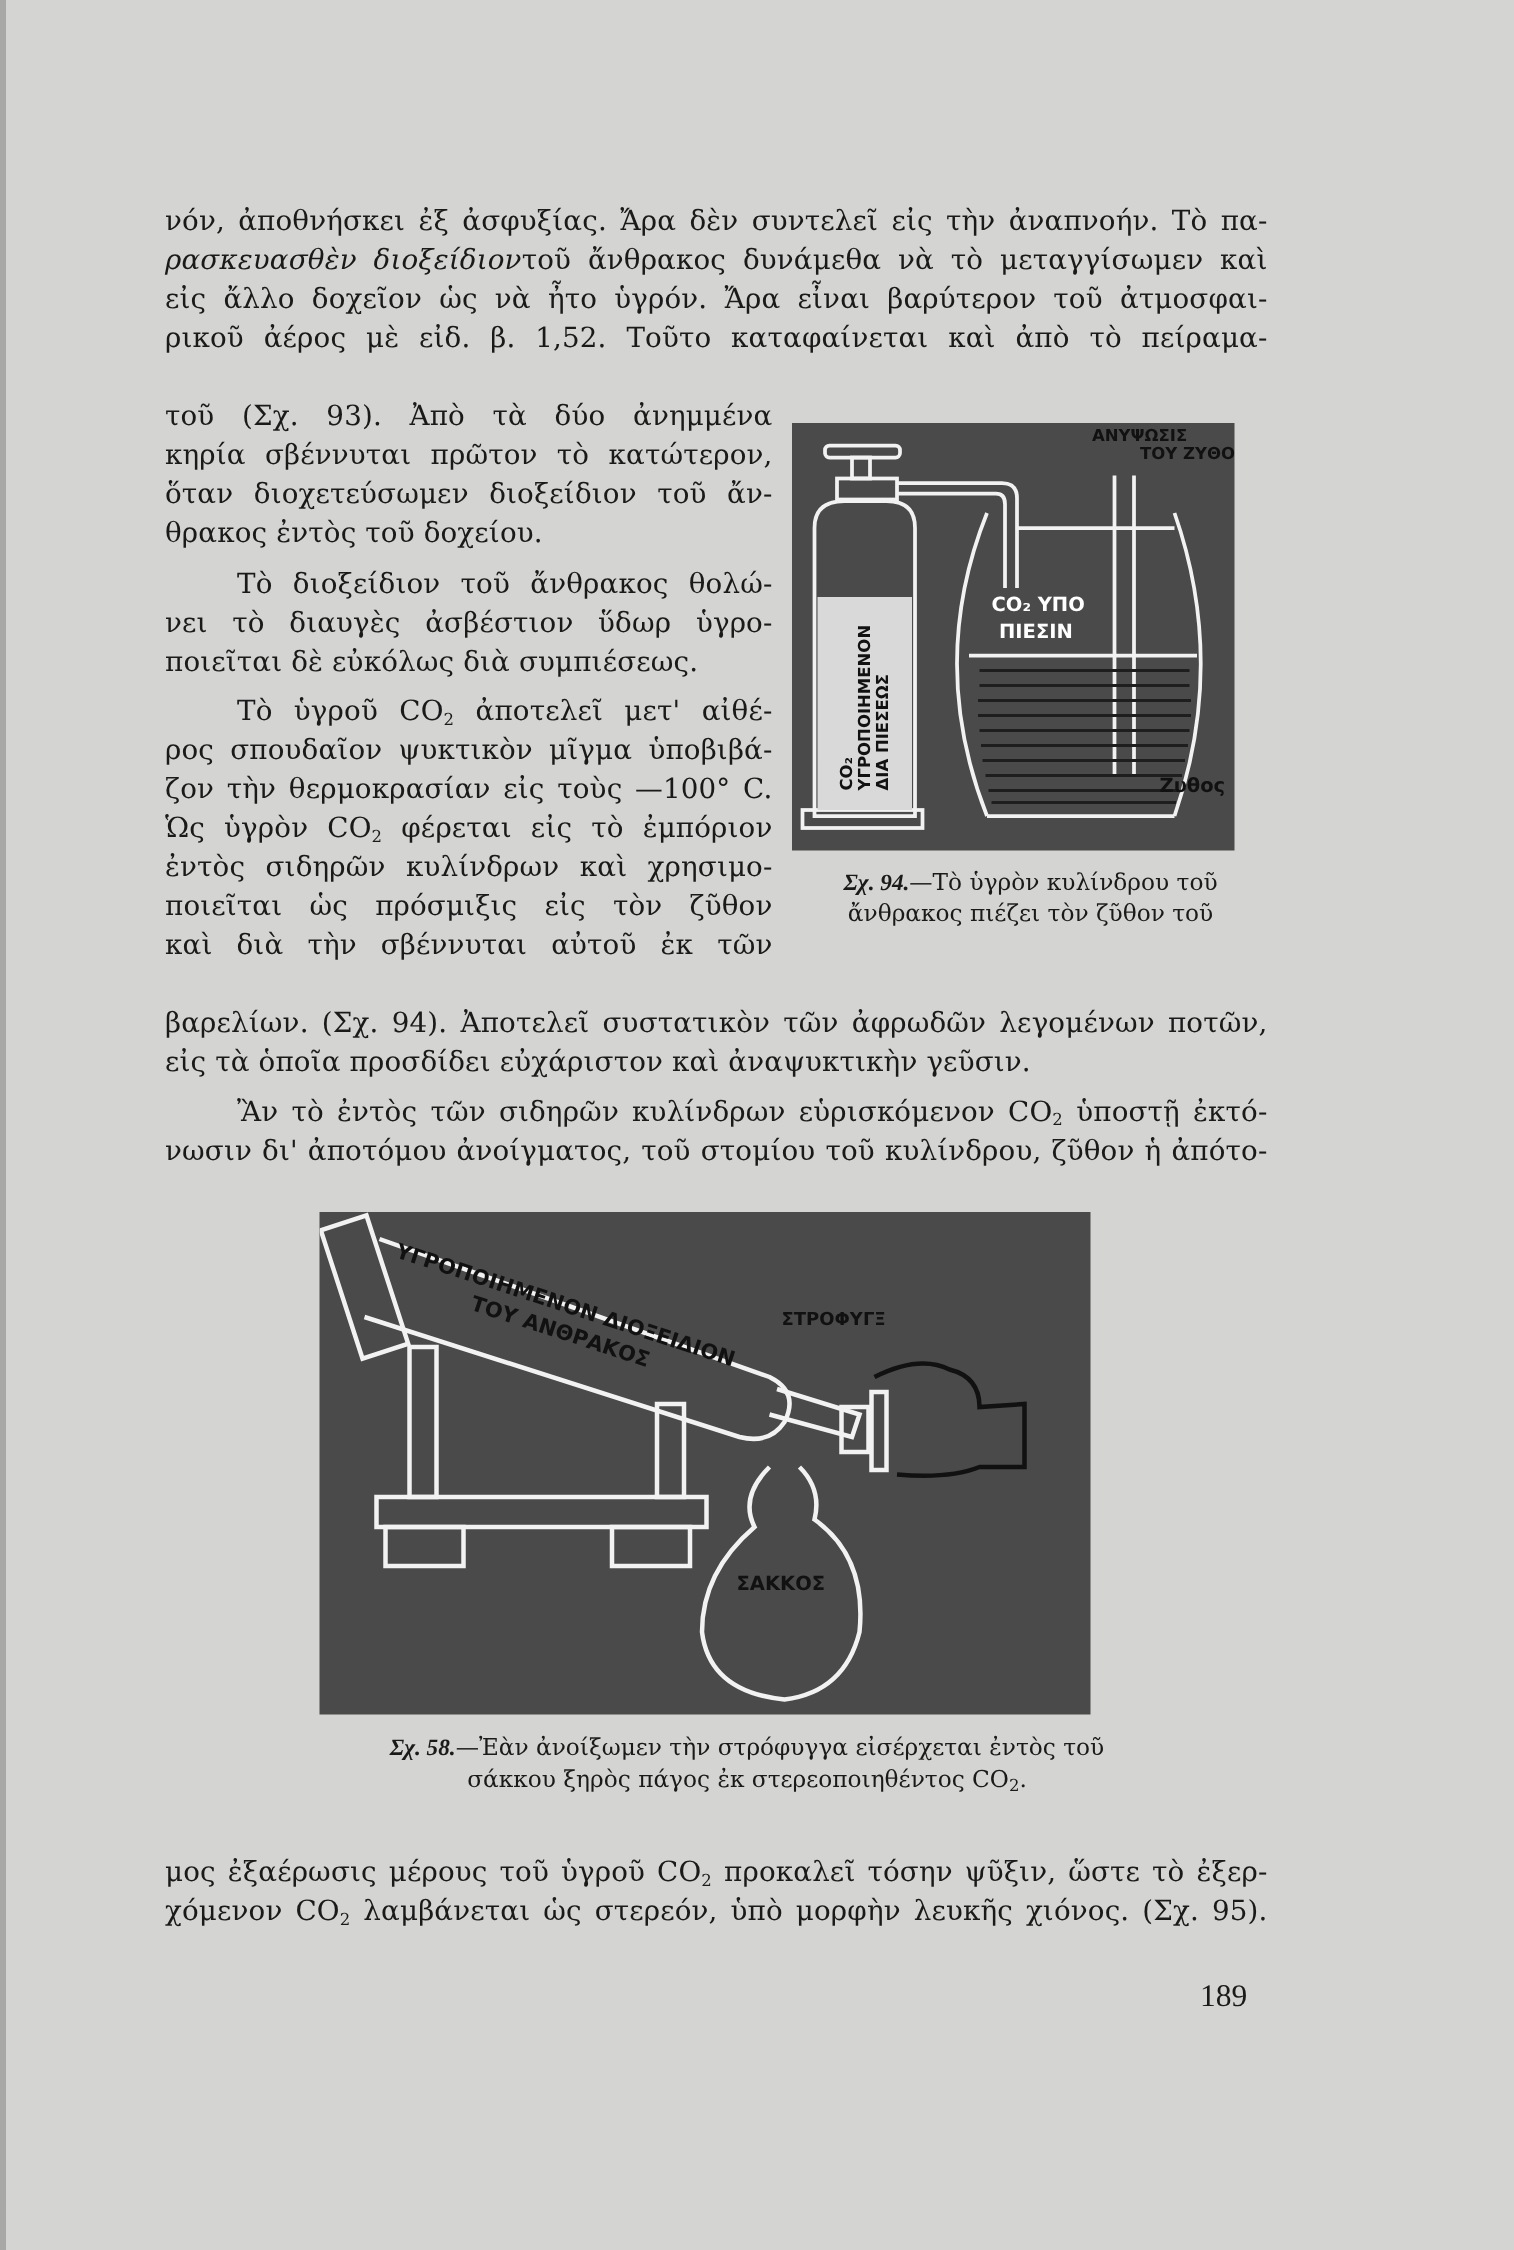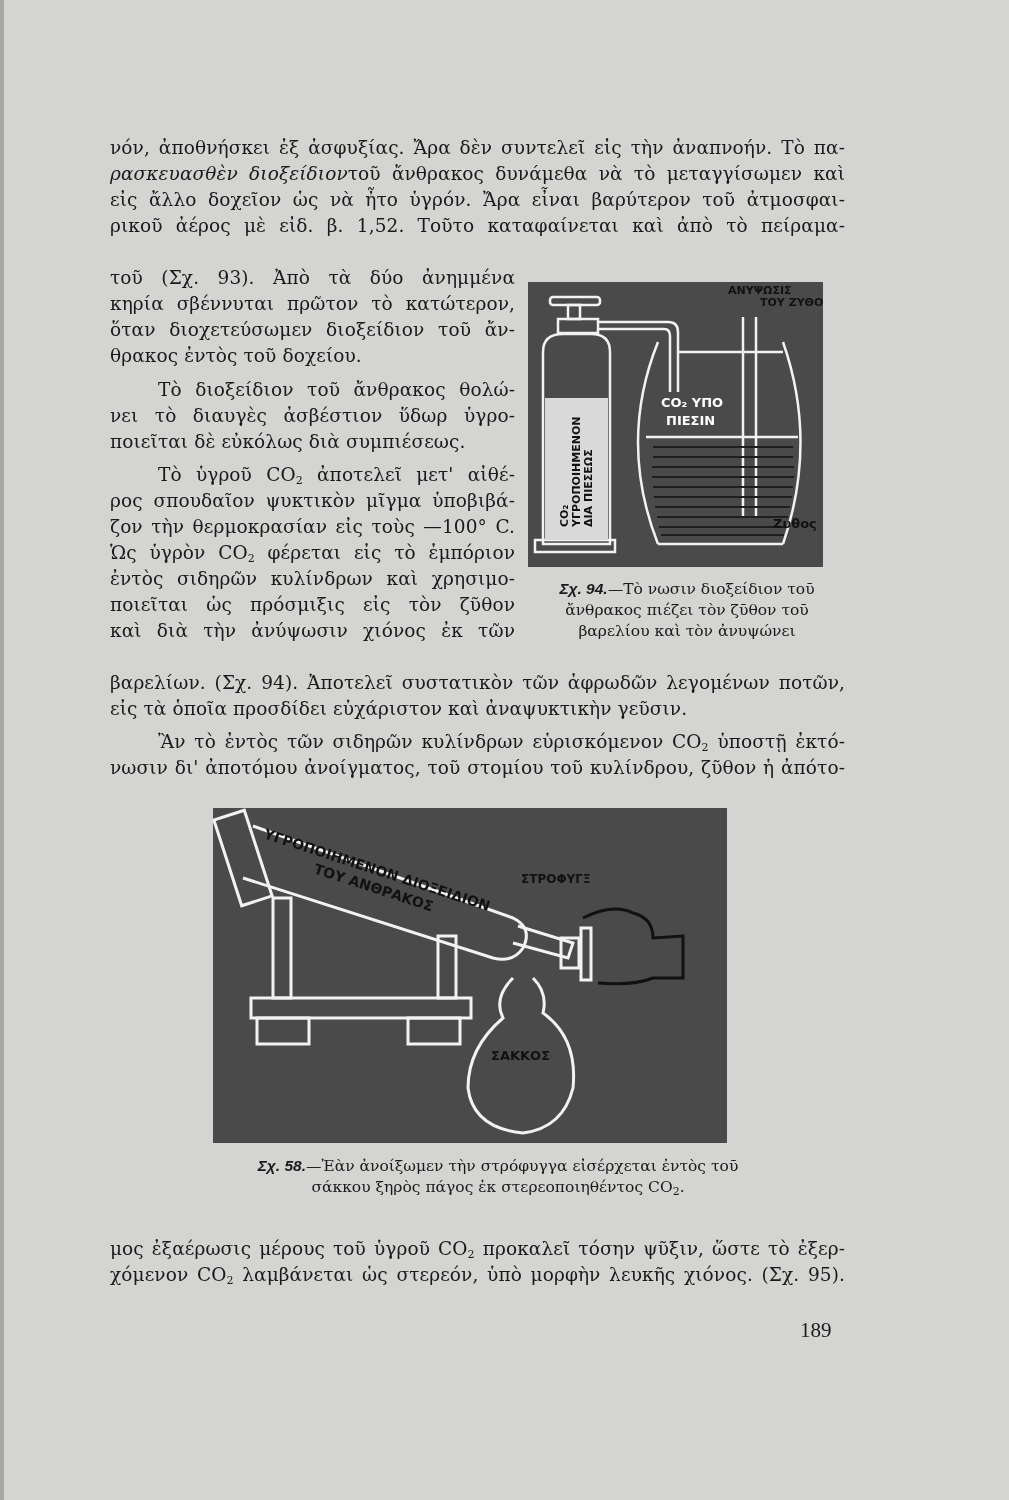--- a/index.html
+++ b/index.html
@@ -19,21 +19,21 @@
   .line.short { width: 405px; }
   .line.last { text-align-last: left; }
   .line.indent { padding-left: 48px; box-sizing: border-box; }
   .bold-italic { font-weight: normal; font-style: italic; }
   sub { font-size: 11px; vertical-align: -3px; }
   .figure { position: absolute; background: #4a4a4a; overflow: hidden; }
   .figure svg { display: block; }
   .caption {
     position: absolute; font-size: 15.5px; line-height: 21px; text-align: center; white-space: nowrap;
   }
-  .caption .fig-label { font-style: italic; font-weight: bold; font-family: Liberation Sans, sans-serif; }
+  .caption .fig-label { font-style: italic; font-weight: bold; font-family: Liberation Serif, serif; }
   .page-number {
     position: absolute; left: 800px; top: 1318px; font-family: Liberation Serif, serif; font-size: 21px; text-align: center;
   }
   .svglabel { font-family: "DejaVu Sans", sans-serif; font-weight: bold; fill: #ffffff; }
   .svglabel-dark { font-family: "DejaVu Sans", sans-serif; font-weight: bold; fill: #111111; }
 </style>
 </head>
 <body>
 
 <div class="page-edge"></div>
@@ -55,21 +55,21 @@
 <div class="line short indent" style="top:462px">
   <span>Τὸ ὑγροῦ CO</span><sub>2</sub><span> ἀποτελεῖ μετ' αἰθέ-</span>
 </div>
 <div class="line short" style="top:488px">ρος σπουδαῖον ψυκτικὸν μῖγμα ὑποβιβά-</div>
 <div class="line short" style="top:514px">ζον τὴν θερμοκρασίαν εἰς τοὺς —100° C.</div>
 <div class="line short" style="top:540px">
   <span>Ὡς ὑγρὸν CO</span><sub>2</sub><span> φέρεται εἰς τὸ ἐμπόριον</span>
 </div>
 <div class="line short" style="top:566px">ἐντὸς σιδηρῶν κυλίνδρων καὶ χρησιμο-</div>
 <div class="line short" style="top:592px">ποιεῖται ὡς πρόσμιξις εἰς τὸν ζῦθον</div>
-<div class="line short" style="top:618px">καὶ διὰ τὴν ἀνύψωσιν χιόνος ἐκ τῶν</div>
+<div class="line short" style="top:618px">καὶ διὰ τὴν σβέννυται αὐτοῦ ἐκ τῶν</div>
 
 <div class="figure" style="left:528px; top:282px; width:295px; height:285px;">
   <svg width="295" height="285" viewBox="0 0 295 285">
     <g fill="none" stroke="#f2f2f2" stroke-width="2.5">
 
       <rect x="22" y="15" width="50" height="8" rx="3"></rect>
       <rect x="40" y="23" width="12" height="14"></rect>
       <rect x="30" y="37" width="40" height="14"></rect>
       <path d="M15 262 L15 70 Q15 52 35 52 L63 52 Q82 52 82 70 L82 262 Z"></path>
       <rect x="7" y="258" width="80" height="12"></rect>
@@ -106,23 +106,22 @@
     <text class="svglabel-dark" font-size="11" transform="translate(64,245) rotate(-90)">ΔΙΑ ΠΙΕΣΕΩΣ</text>
     <text class="svglabel" font-size="13" x="133" y="125">CO₂ ΥΠΟ</text>
     <text class="svglabel" font-size="13" x="138" y="143">ΠΙΕΣΙΝ</text>
     <text class="svglabel-dark" font-size="11" x="200" y="12">ΑΝΥΨΩΣΙΣ</text>
     <text class="svglabel-dark" font-size="11" x="232" y="24">ΤΟΥ ΖΥΘΟΥ</text>
     <text class="svglabel-dark" font-size="13" x="245" y="246">Ζυθος</text>
   </svg>
 </div>
 
 <div class="caption" style="left:522px; top:578px; width:330px;">
-  <div><span class="fig-label">Σχ. 94.</span><span>—Τὸ νωσιν διοξείδιον τοῦ</span></div>
+  <div><span class="fig-label">Σχ. 94.</span><span>—Τὸ ὑγρὸν κυλίνδρου τοῦ</span></div>
   <div>ἄνθρακος πιέζει τὸν ζῦθον τοῦ</div>
-  <div>βαρελίου καὶ τὸν ἀνυψώνει</div>
 </div>
 
 <div class="line" style="top:670px">βαρελίων. (Σχ. 94). Ἀποτελεῖ συστατικὸν τῶν ἀφρωδῶν λεγομένων ποτῶν,</div>
 <div class="line last" style="top:696px">εἰς τὰ ὁποῖα προσδίδει εὐχάριστον καὶ ἀναψυκτικὴν γεῦσιν.</div>
 <div class="line indent" style="top:729px">
   <span>Ἂν τὸ ἐντὸς τῶν σιδηρῶν κυλίνδρων εὑρισκόμενον CO</span><sub>2</sub><span> ὑποστῇ ἐκτό-</span>
 </div>
 <div class="line" style="top:755px">νωσιν δι' ἀποτόμου ἀνοίγματος, τοῦ στομίου τοῦ κυλίνδρου, ζῦθον ἡ ἀπότο-</div>
 
 <div class="figure" style="left:213px; top:808px; width:514px; height:335px;">

